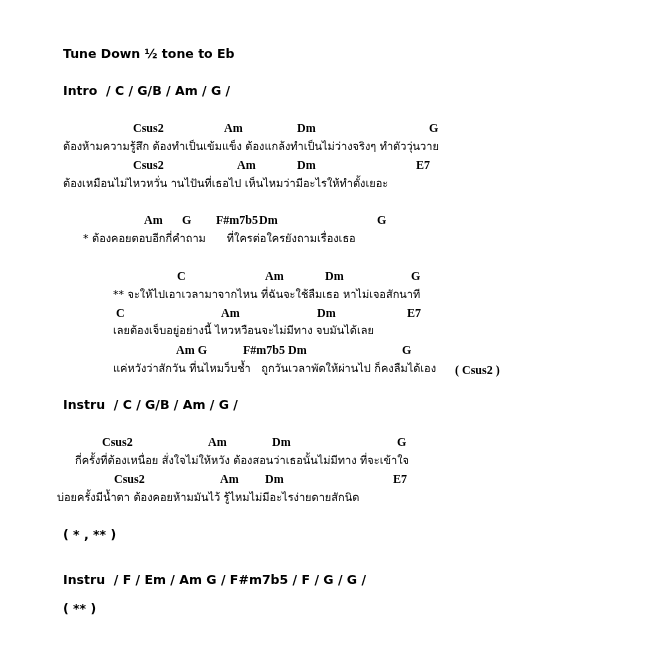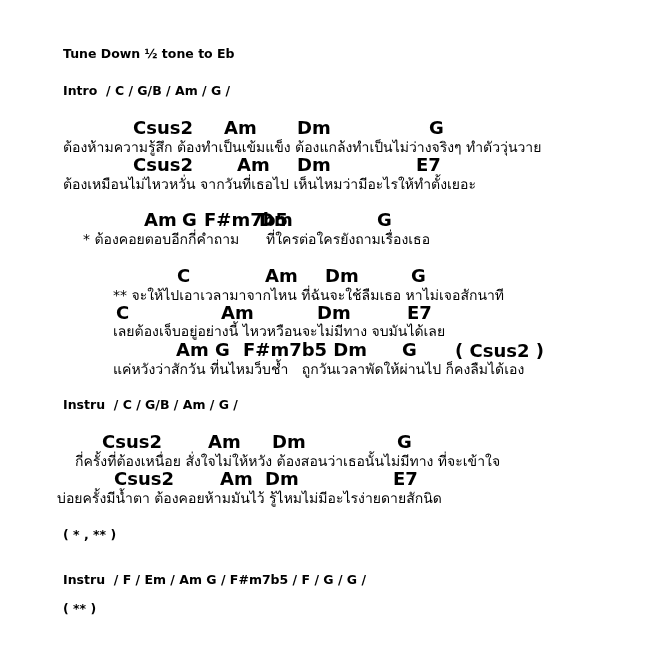--- a/index.html
+++ b/index.html
@@ -2,22 +2,22 @@
 <html><head>
 <meta charset="utf-8">
 <style>
   html, body { margin: 0; padding: 0; }
   body {
     width: 666px; height: 666px; background: #ffffff; position: relative; overflow: hidden;
     font-family: "DejaVu Sans", "Liberation Sans", sans-serif; color: #000;
   }
   .ln { position: absolute; white-space: pre; line-height: 16px; }
   .hd { font-weight: bold; font-size: 12.5px; }
-  .ch { position: absolute; font-weight: bold; font-size: 18px; white-space: pre; line-height: 16px; }
-  .ly { font-size: 14px; }
+  .ch { position: absolute; font-weight: bold; font-size: 12px; white-space: pre; line-height: 16px; font-family: Liberation Serif, serif; }
+  .ly { font-size: 11px; }
 </style>
 </head>
 <body>
 
 <div>
   <div class="ln hd" style="left:63px;top:46px">Tune Down ½ tone to Eb</div>
   <div class="ln hd" style="left:63px;top:83px">Intro  / C / G/B / Am / G /</div>
 
   <div>
     <span class="ch" style="left:133px;top:120px">Csus2</span>
@@ -26,26 +26,26 @@
     <span class="ch" style="left:429px;top:120px">G</span>
   </div>
   <div class="ln ly" style="left:63px;top:139px">ต้องห้ามความรู้สึก ต้องทำเป็นเข้มแข็ง ต้องแกล้งทำเป็นไม่ว่างจริงๆ ทำตัววุ่นวาย</div>
 
   <div>
     <span class="ch" style="left:133px;top:157px">Csus2</span>
     <span class="ch" style="left:237px;top:157px">Am</span>
     <span class="ch" style="left:297px;top:157px">Dm</span>
     <span class="ch" style="left:416px;top:157px">E7</span>
   </div>
-  <div class="ln ly" style="left:63px;top:176px">ต้องเหมือนไม่ไหวหวั่น จากวันที่เธอไป เห็นไหมว่ามีอะไรให้ทำตั้งเยอะ</div>
+  <div class="ln ly" style="left:63px;top:176px">ต้องเหมือนไม่ไหวหวั่น านไปันที่เธอไป เห็นไหมว่ามีอะไรให้ทำตั้งเยอะ</div>
 
   <div>
     <span class="ch" style="left:144px;top:212px">Am</span>
     <span class="ch" style="left:182px;top:212px">G</span>
-    <span class="ch" style="left:204px;top:212px">F#m7b5</span>
+    <span class="ch" style="left:216px;top:212px">F#m7b5</span>
     <span class="ch" style="left:259px;top:212px">Dm</span>
     <span class="ch" style="left:377px;top:212px">G</span>
   </div>
   <div class="ln ly" style="left:83px;top:231px">* ต้องคอยตอบอีกกี่คำถาม      ที่ใครต่อใครยังถามเรื่องเธอ</div>
 
   <div>
     <span class="ch" style="left:177px;top:268px">C</span>
     <span class="ch" style="left:265px;top:268px">Am</span>
     <span class="ch" style="left:325px;top:268px">Dm</span>
     <span class="ch" style="left:411px;top:268px">G</span>
@@ -57,21 +57,21 @@
     <span class="ch" style="left:221px;top:305px">Am</span>
     <span class="ch" style="left:317px;top:305px">Dm</span>
     <span class="ch" style="left:407px;top:305px">E7</span>
   </div>
   <div class="ln ly" style="left:113px;top:323px">เลยต้องเจ็บอยู่อย่างนี้ ไหวหวือนจะไม่มีทาง จบมันได้เลย</div>
 
   <div>
     <span class="ch" style="left:176px;top:342px">Am G</span>
     <span class="ch" style="left:243px;top:342px">F#m7b5 Dm</span>
     <span class="ch" style="left:402px;top:342px">G</span>
-    <span class="ch" style="left:455px;top:343px">( Csus2 )</span>
+    <span class="ch" style="left:455px;top:362px">( Csus2 )</span>
   </div>
   <div class="ln ly" style="left:113px;top:361px">แค่หวังว่าสักวัน ที่นไหมว็บช้ำ   ถูกวันเวลาพัดให้ผ่านไป ก็คงลืมได้เอง</div>
 
   <div class="ln hd" style="left:63px;top:397px">Instru  / C / G/B / Am / G /</div>
 
   <div>
     <span class="ch" style="left:102px;top:434px">Csus2</span>
     <span class="ch" style="left:208px;top:434px">Am</span>
     <span class="ch" style="left:272px;top:434px">Dm</span>
     <span class="ch" style="left:397px;top:434px">G</span>

